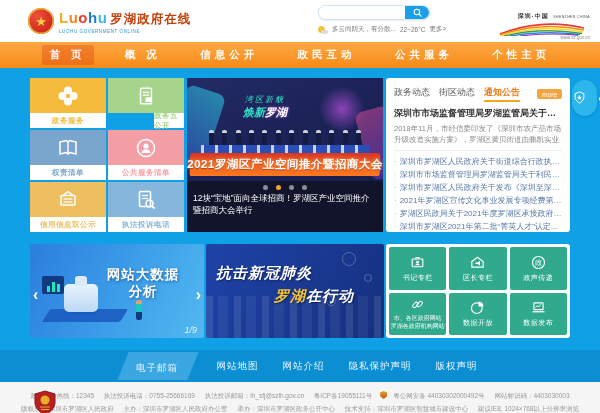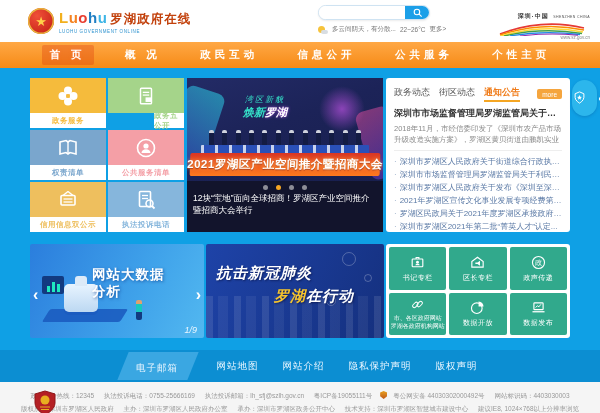--- a/index.html
+++ b/index.html
@@ -79,21 +79,21 @@
   .news-item .txt { overflow:hidden; text-overflow:ellipsis; }
 
   
   .bigdata { width:174px; position:relative; background:linear-gradient(115deg,#2b7edd 0%,#3fa2ea 60%,#52b8f0 100%); overflow:hidden; cursor:pointer; border-radius:2px; }
   .bd-platform { position:absolute; left:16px; bottom:16px; width:78px; height:13px; background:#1b5cc0; transform:skewX(-32deg); border-radius:2px; opacity:.9; }
   .bd-machine { position:absolute; left:34px; bottom:26px; width:34px; height:28px; background:linear-gradient(180deg,#e8f4ff,#bcd8f2); border-radius:5px; box-shadow:0 3px 0 #1b5cc0; }
   .bd-machine::after { content:""; position:absolute; left:11px; top:-8px; width:12px; height:10px; background:#dceaf8; border-radius:3px 3px 0 0; }
   .bd-screen { position:absolute; left:12px; bottom:44px; width:22px; height:18px; background:#123a80; border-radius:2px; display:flex; align-items:flex-end; justify-content:center; gap:2px; padding:2px; }
   .bd-screen i { display:block; width:3px; background:#1fe8c0; }
   .bd-person { position:absolute; left:106px; bottom:18px; width:6px; height:20px; background:linear-gradient(180deg,#e0a070 0 18%,#18c8c0 18% 60%,#123a80 60%); border-radius:2px; }
-  .bd-title { position:absolute; right:10px; top:22px; width:102px; color:#fff; font-weight:bold; font-size:13.5px; line-height:17px; text-shadow:1px 1px 3px rgba(10,50,130,.6); letter-spacing:1px; }
+  .bd-title { position:absolute; right:10px; top:22px; width:102px; text-align:center; color:#fff; font-weight:bold; font-size:13.5px; line-height:17px; text-shadow:1px 1px 3px rgba(10,50,130,.6); letter-spacing:1px; }
   .bd-arrow { position:absolute; top:44px; color:#fff; font-size:16px; font-weight:bold; cursor:pointer; line-height:14px; }
   .bd-arrow.left { left:3px; } .bd-arrow.right { right:3px; }
   .bd-counter { position:absolute; right:7px; bottom:3px; color:#eaf6ff; font-size:9px; font-style:italic; }
 
   
   .covid { width:178px; position:relative; background:linear-gradient(115deg,#1e43a8,#15307e); overflow:hidden; cursor:pointer; border-radius:2px; }
   .cv-buildings { position:absolute; left:0; right:0; bottom:0; height:42px; background:repeating-linear-gradient(90deg,rgba(255,255,255,.10) 0 7px,transparent 7px 12px,rgba(255,255,255,.06) 12px 22px,transparent 22px 28px); }
   .cv-hex { position:absolute; border:1px solid rgba(255,255,255,.25); border-radius:50%; }
   .cv-text { position:absolute; left:0; right:0; top:20px; padding-left:10px; }
   .cv-l1 { font-size:15px; font-weight:bold; font-style:italic; color:#fff; letter-spacing:1px; text-shadow:1px 1px 2px rgba(0,0,40,.5); }
@@ -177,22 +177,22 @@
         <path d="M12 14 Q46 8 82 12.5" stroke="#1e88e5" stroke-width="1.3" fill="none"></path>
         <path d="M22 14 Q50 10.5 80 13.2" stroke="#8e24aa" stroke-width="1.1" fill="none"></path>
       </svg>
       <div class="sz-url">www.sz.gov.cn</div>
     </div>
   </div>
 
   <div class="nav">
     <a href="#" class="active">首 页</a>
     <a href="#">概 况</a>
+    <a href="#">信息公开</a>
     <a href="#">政民互动</a>
-    <a href="#">信息公开</a>
     <a href="#">公共服务</a>
     <a href="#">个性主页</a>
   </div>
 
   <div class="main">
 
     <div class="row1">
 
       <div class="tiles">
         <div class="tile">

